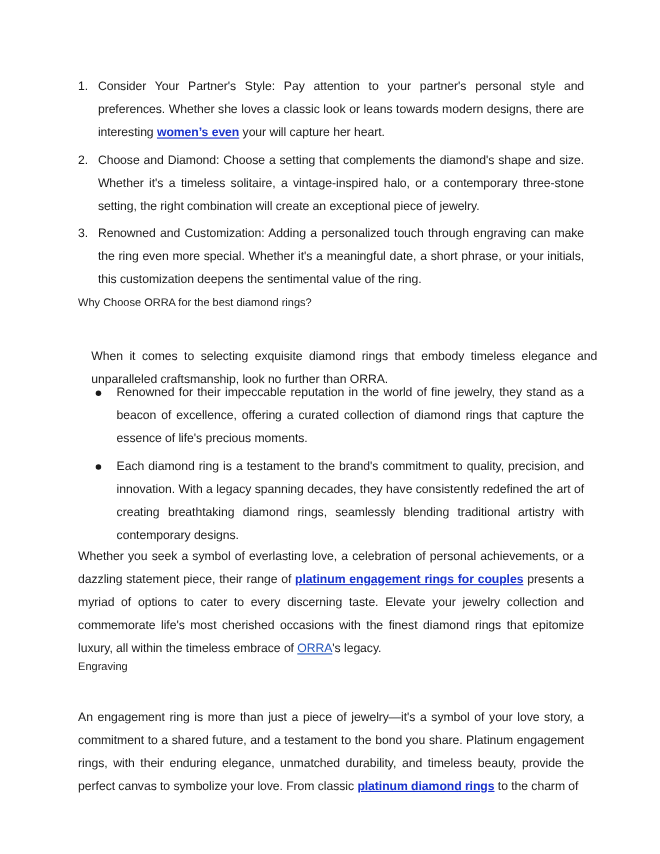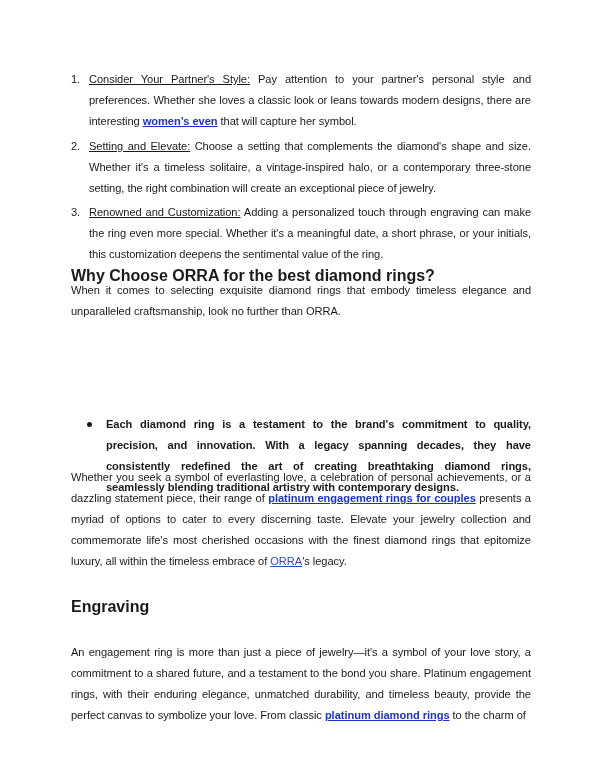--- a/index.html
+++ b/index.html
@@ -14,56 +14,60 @@
     line-height: 21px;
     text-align: justify;
     text-align-last: left;
     letter-spacing: -0.05px;
   }
   .ol-item { position: absolute; left: 89px; width: 442px; }
   .ol-num { position: absolute; left: -18px; top: 0; }
   .ul-item { position: absolute; left: 106px; width: 425px; }
   .bullet { position: absolute; left: -19px; top: 8px; width: 5px; height: 5px; border-radius: 50%; background: #1a1a1a; }
   .para { position: absolute; left: 71px; width: 460px; }
-  .heading { position: absolute; left: 71px; font-weight: bold; font-size: 16px; line-height: 21px; }
-  .u { text-decoration: underline; }
+  .heading { position: absolute; left: 71px; font-weight: normal; font-size: 10px; line-height: 21px; }
+  .u { }
   a.link { color: #1a33cc; font-weight: bold; text-decoration: underline; }
   a.link-plain { color: #2255bb; text-decoration: underline; }
 </style>
 </head>
 <body>
 
 <div class="page">
 
   <div class="ol-item txt" style="top:69px;">
     <span class="ol-num">1.</span>
-    <span class="u">Consider Your Partner's Style:</span><span> Pay attention to your partner's personal style and preferences. Whether she loves a classic look or leans towards modern designs, there are interesting </span><a class="link" href="#">women’s even</a><span> that will capture her symbol.</span>
+    <span class="u">Consider Your Partner's Style:</span><span> Pay attention to your partner's personal style and preferences. Whether she loves a classic look or leans towards modern designs, there are interesting </span><a class="link" href="#">women’s even</a><span> your will capture her heart.</span>
   </div>
 
   <div class="ol-item txt" style="top:136px;">
     <span class="ol-num">2.</span>
-    <span class="u">Setting and Elevate:</span><span> Choose a setting that complements the diamond's shape and size. Whether it's a timeless solitaire, a vintage-inspired halo, or a contemporary three-stone setting, the right combination will create an exceptional piece of jewelry.</span>
+    <span class="u">Choose and Diamond:</span><span> Choose a setting that complements the diamond's shape and size. Whether it's a timeless solitaire, a vintage-inspired halo, or a contemporary three-stone setting, the right combination will create an exceptional piece of jewelry.</span>
   </div>
 
   <div class="ol-item txt" style="top:202px;">
     <span class="ol-num">3.</span>
     <span class="u">Renowned and Customization:</span><span> Adding a personalized touch through engraving can make the ring even more special. Whether it's a meaningful date, a short phrase, or your initials, this customization deepens the sentimental value of the ring.</span>
   </div>
 
   <div class="heading" style="top:265px;">Why Choose ORRA for the best diamond rings?</div>
 
-  <div class="para txt" style="top:280px;">When it comes to selecting exquisite diamond rings that embody timeless elegance and unparalleled craftsmanship, look no further than ORRA.</div>
+  <div class="para txt" style="top:314px;margin-left:12px;">When it comes to selecting exquisite diamond rings that embody timeless elegance and unparalleled craftsmanship, look no further than ORRA.</div>
 
+  <div class="ul-item txt" style="top:347px;">
+    <span class="bullet"></span>
+    <span>Renowned for their impeccable reputation in the world of fine jewelry, they stand as a beacon of excellence, offering a curated collection of diamond rings that capture the essence of life's precious moments.</span>
+  </div>
 
-  <div class="ul-item txt" style="top:414px;font-weight:bold;">
+  <div class="ul-item txt" style="top:414px;">
     <span class="bullet"></span>
     <span>Each diamond ring is a testament to the brand's commitment to quality, precision, and innovation. With a legacy spanning decades, they have consistently redefined the art of creating breathtaking diamond rings, seamlessly blending traditional artistry with contemporary designs.</span>
   </div>
 
-  <div class="para txt" style="top:467px;">
+  <div class="para txt" style="top:496px;">
     <span>Whether you seek a symbol of everlasting love, a celebration of personal achievements, or a dazzling statement piece, their range of </span><a class="link" href="#">platinum engagement rings for couples</a><span> presents a myriad of options to cater to every discerning taste. Elevate your jewelry collection and commemorate life's most cherished occasions with the finest diamond rings that epitomize luxury, all within the timeless embrace of </span><a class="link-plain" href="#">ORRA</a><span>'s legacy.</span>
   </div>
 
   <div class="heading" style="top:596px;">Engraving</div>
 
   <div class="para txt" style="top:642px;">
     <span>An engagement ring is more than just a piece of jewelry—it's a symbol of your love story, a commitment to a shared future, and a testament to the bond you share. Platinum engagement rings, with their enduring elegance, unmatched durability, and timeless beauty, provide the perfect canvas to symbolize your love. From classic </span><a class="link" href="#">platinum diamond rings</a><span> to the charm of</span>
   </div>
 
 </div>

